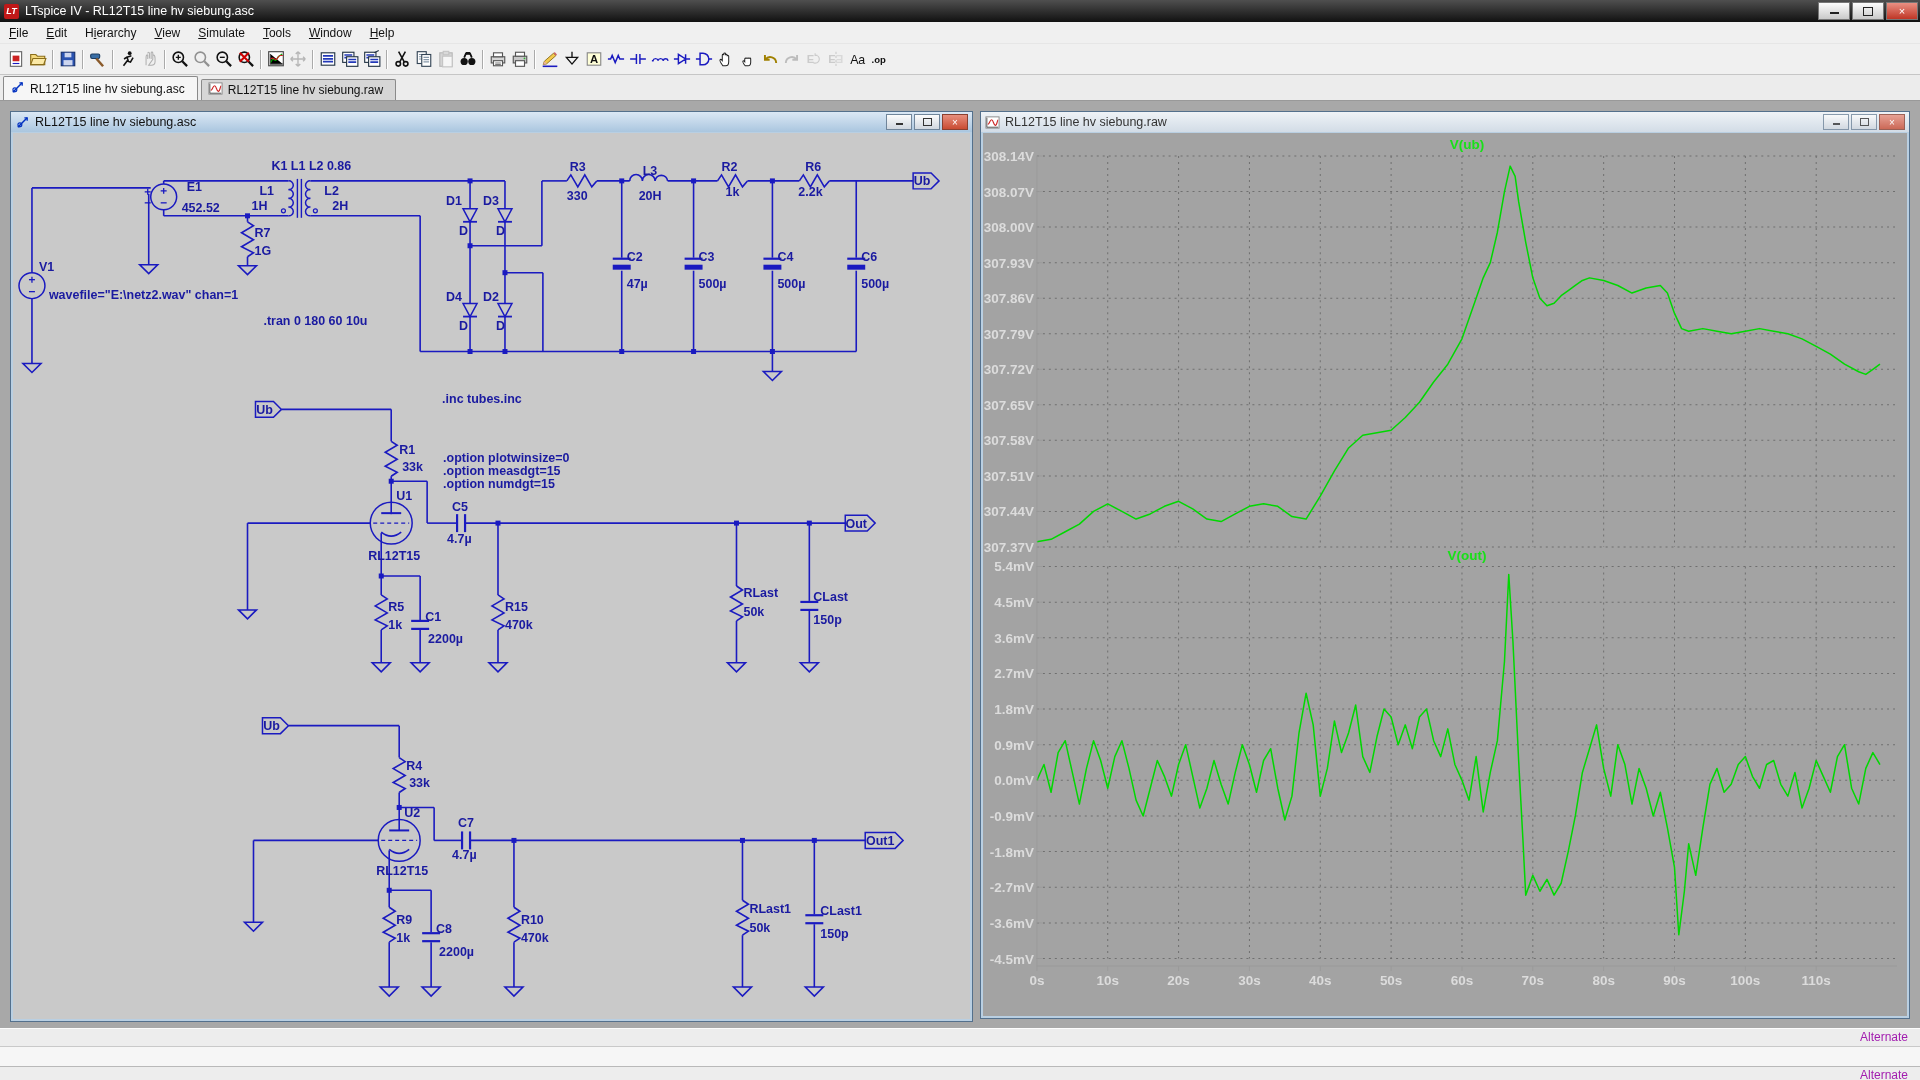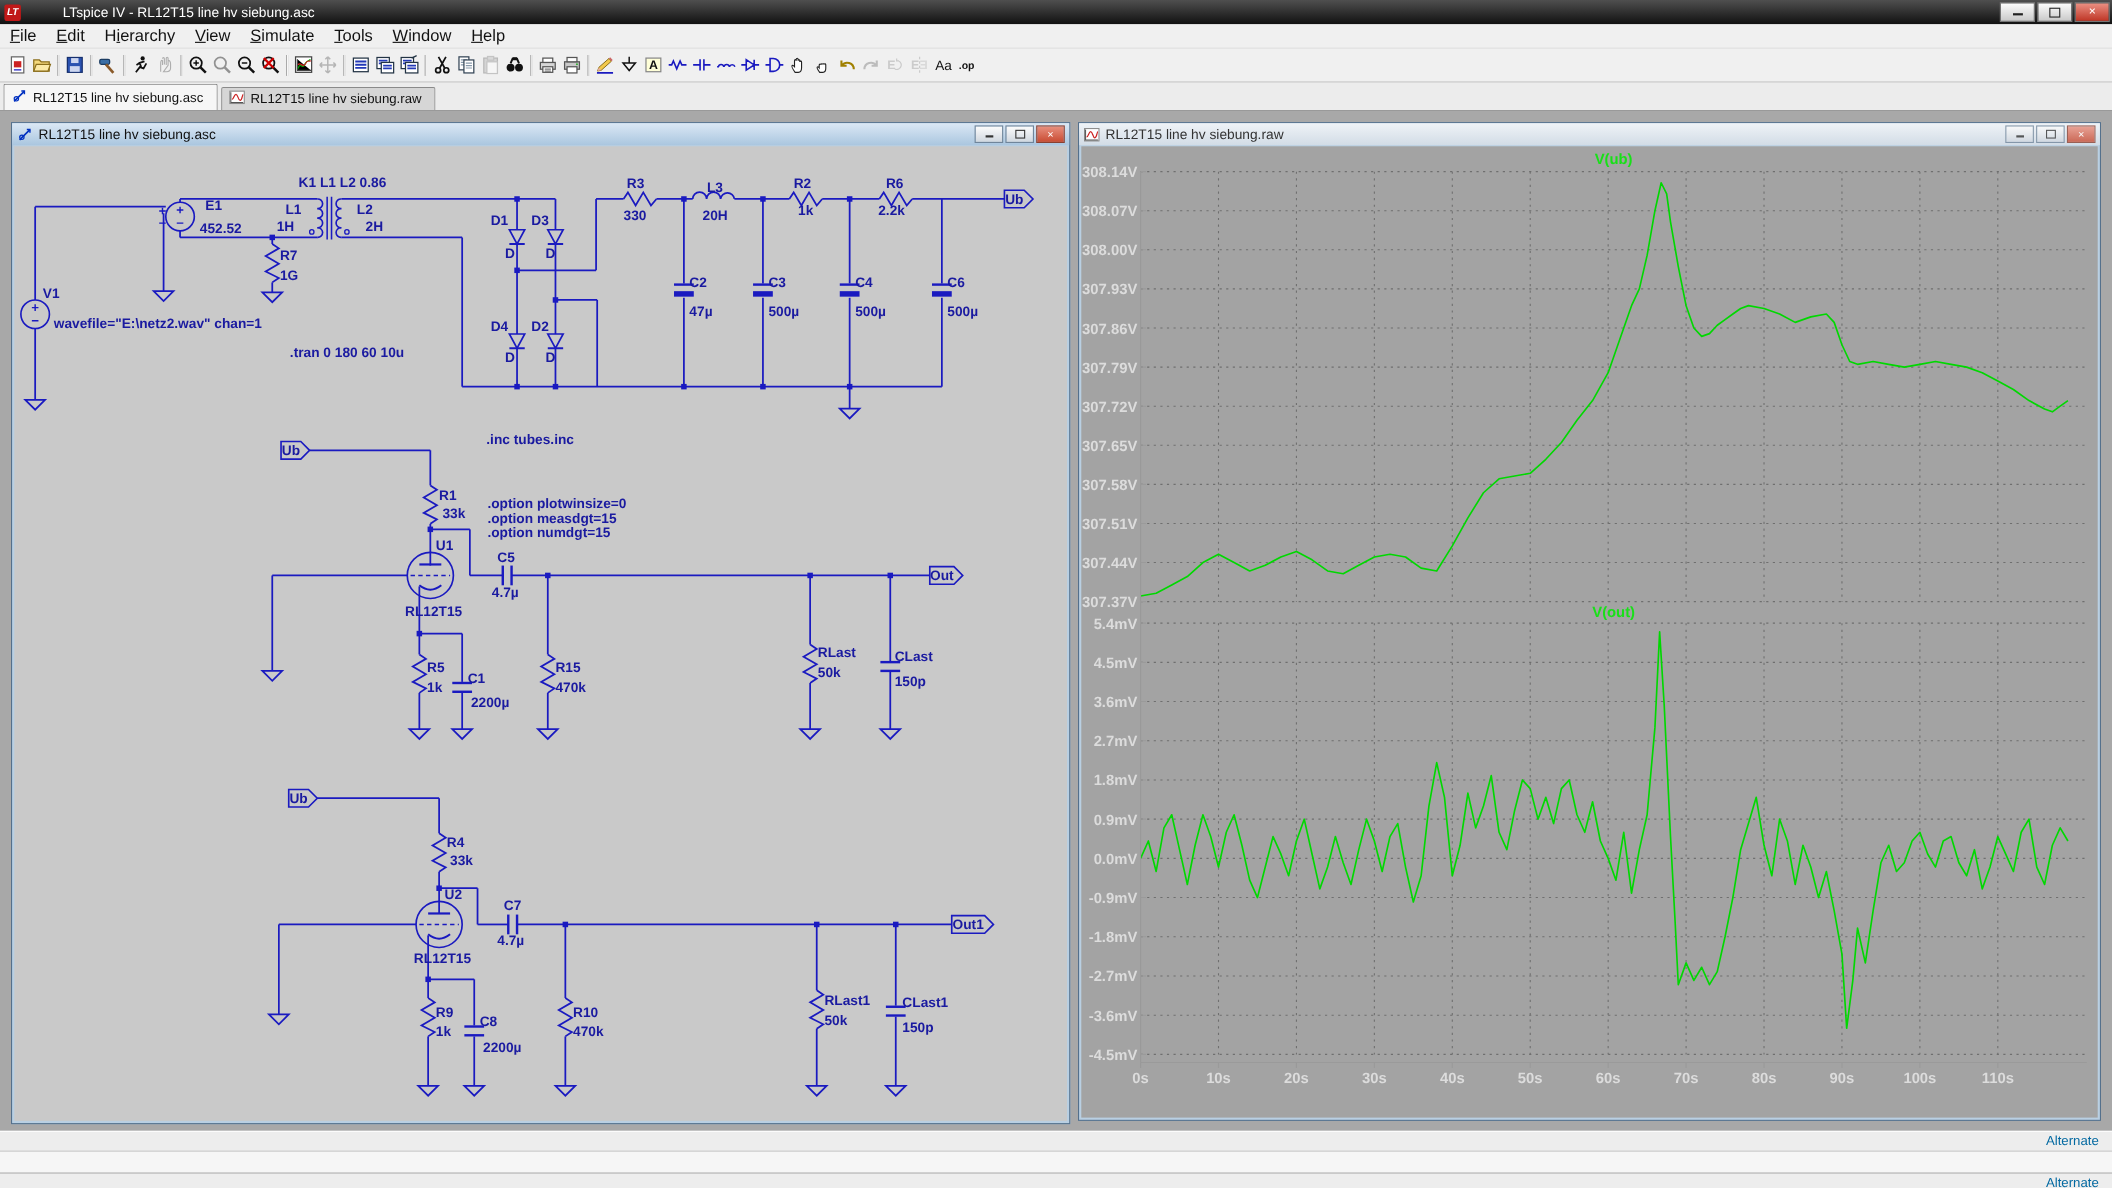--- a/index.html
+++ b/index.html
@@ -1,28 +1,28 @@
 <!DOCTYPE html>
 <html><head>
 <meta charset="utf-8">
 <style>
   html,body{margin:0;padding:0;}
   body{width:1920px;height:1080px;overflow:hidden;font-family:"Liberation Sans",sans-serif;background:#a8a8a8;}
   .app{position:relative;width:1920px;height:1080px;background:#a8a8a8;}
   
   .titlebar{height:22px;background:linear-gradient(#4f4f4f,#111);display:flex;align-items:center;padding-left:4px;color:#fff;}
   .applogo{width:15px;height:15px;background:#c01818;color:#fff;font-size:9px;font-weight:bold;font-style:italic;display:inline-flex;align-items:center;justify-content:center;margin-right:6px;border-radius:2px;}
-  .apptitle{font-size:12.5px;margin-left:32px;}
+  .apptitle{font-size:12.5px;}
   .winbtns{margin-left:auto;display:flex;margin-right:2px;}
   .wb{width:30px;height:16px;margin-left:2px;background:linear-gradient(#fdfdfd,#c9c9c9);border:1px solid #777;display:inline-flex;align-items:center;justify-content:center;color:#222;font-size:11px;}
   .wb.close{background:linear-gradient(#ea9083,#bf3626);color:#fff;}
   .gmin{display:inline-block;width:9px;height:3px;border-bottom:2px solid currentColor;}
   .gmax{display:inline-block;width:8px;height:7px;border:1.5px solid currentColor;}
   
-  .menubar{height:21px;background:#f0f0f0;display:flex;align-items:center;font-size:15px;color:#111;border-bottom:1px solid #e6e6e6;}
+  .menubar{height:21px;background:#f0f0f0;display:flex;align-items:center;font-size:12px;color:#111;border-bottom:1px solid #e6e6e6;}
   .mi{padding:2px 9px;}
   .mi u{text-decoration:underline;}
   
   .toolbar{height:30px;background:#f0f0f0;display:flex;align-items:center;padding-left:5px;border-bottom:1px solid #c6c6c6;}
   .tbi{width:22px;height:24px;display:flex;align-items:center;justify-content:center;}
   .tbi.dis{opacity:.42;filter:grayscale(1);}
   .tsep{width:1px;height:19px;background:#aaa;border-right:1px solid #fff;margin:0 3px;}
   
   .tabbar{height:25px;background:#ececec;display:flex;align-items:flex-end;padding-left:3px;border-bottom:1px solid #999;}
   .tab{height:20px;display:flex;align-items:center;gap:5px;padding:0 12px 0 6px;font-size:12px;color:#111;border:1px solid #8a8a8a;border-bottom:none;background:#d6d6d6;margin-right:3px;border-radius:2px 2px 0 0;}
@@ -40,21 +40,21 @@
   .cb{width:24px;height:14px;display:inline-flex;align-items:center;justify-content:center;border:1px solid #70859a;background:linear-gradient(#fcfcfc,#d0d7df);color:#333;font-size:10px;}
   .cb .gmin{width:7px;border-bottom-width:2px;}
   .cb .gmax{width:7px;height:6px;border-width:1px;}
   .cb.close{background:linear-gradient(#e78f7e,#c94c33);color:#fff;border-color:#8a4030;}
   .inact .cb{opacity:.8;}
   .wbody{position:absolute;left:2px;right:2px;top:21px;bottom:2px;}
   .schbody{background:#c9c9c9;}
   .rawbody{background:#a3a3a3;}
   .wbody svg{display:block;width:100%;height:100%;}
   
-  .sb{position:relative;font-size:12px;color:#0369a1;}
+  .sb{position:relative;font-size:12px;color:#a21caf;}
   .sb1{height:17px;background:#ededed;border-top:1px solid #fdfdfd;}
   .sbmid{height:19px;background:#f6f6f6;border-top:1px solid #c9c9c9;}
   .sb2{height:18px;background:#ededed;border-top:1px solid #b9b9b9;}
   .sbtext{position:absolute;right:12px;top:1px;}
 </style>
 </head>
 <body>
 
 <div class="app">
   <div class="titlebar">

